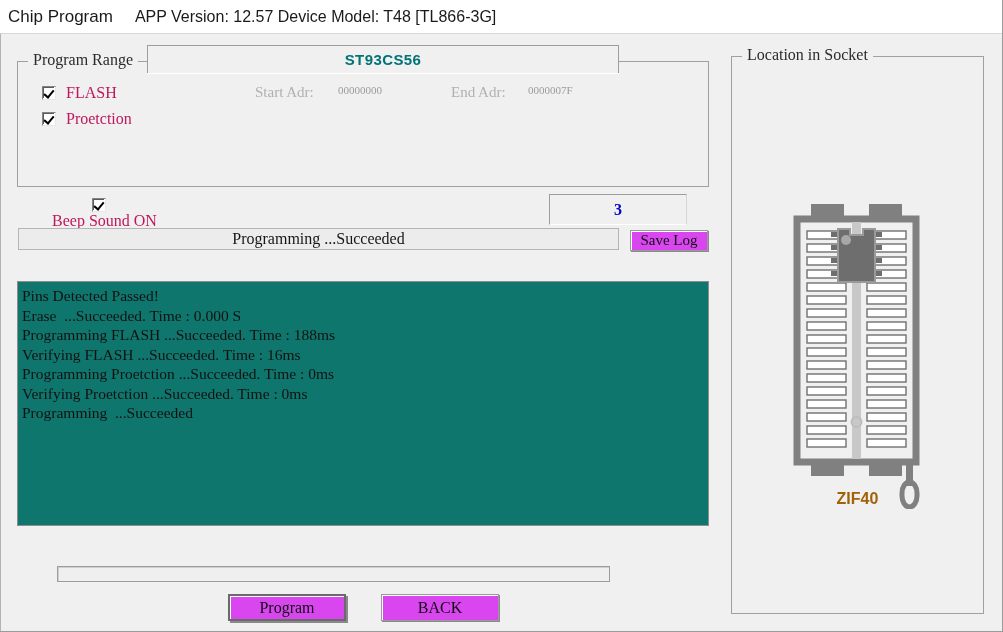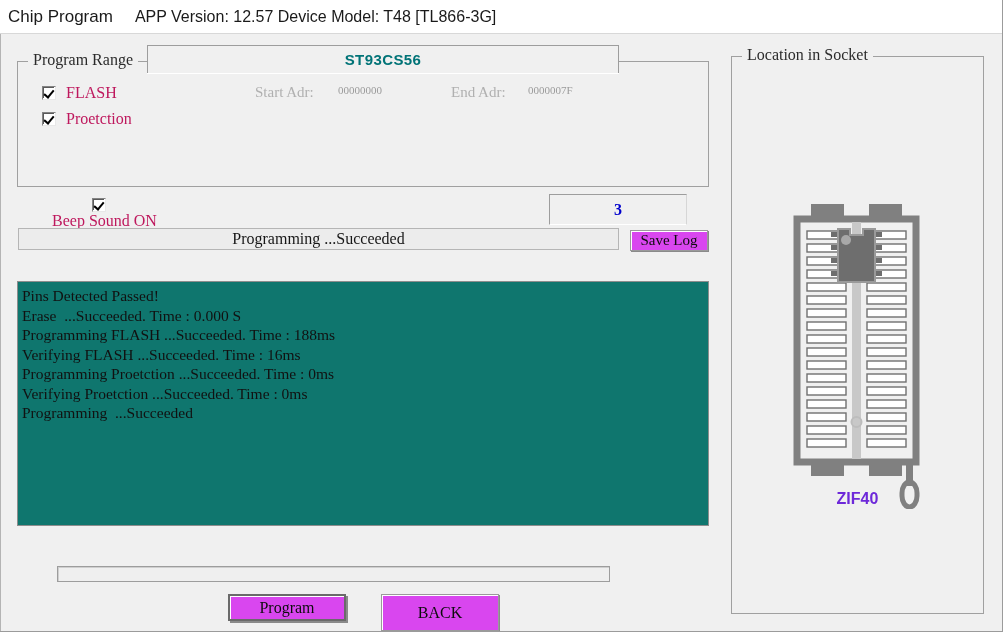--- a/index.html
+++ b/index.html
@@ -252,21 +252,21 @@
     width: 118px;
     height: 27px;
     border: 2px solid #6a6a6a;
     box-shadow: inset 1px 1px 0 0 #ffffff,
                 2px 2px 0 0 #8a8a8a;
   }
   #back-button {
     left: 381px;
     top: 594px;
     width: 118px;
-    height: 37px;
+    height: 27px;
   }
 
   
   #log-box {
     position: absolute;
     left: 17px;
     top: 281px;
     width: 692px;
     height: 245px;
     background: #0f766e;
@@ -311,21 +311,21 @@
   }
   #socket-label {
     position: absolute;
     left: 731px;
     top: 490px;
     width: 253px;
     text-align: center;
     font-family: "Liberation Sans", sans-serif;
     font-weight: bold;
     font-size: 16px;
-    color: #6d28d9;
+    color: #a16207;
   }
 </style>
 </head>
 <body>
 
 <div id="app">
 
   <div class="titlebar">
     <span class="app-title">Chip Program</span>
     <span class="app-info">APP Version: 12.57 Device Model: T48 [TL866-3G]</span>

